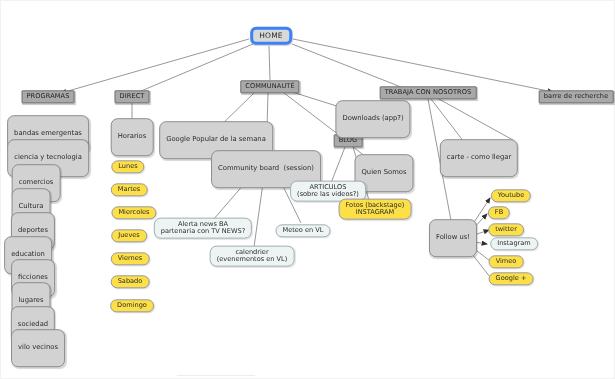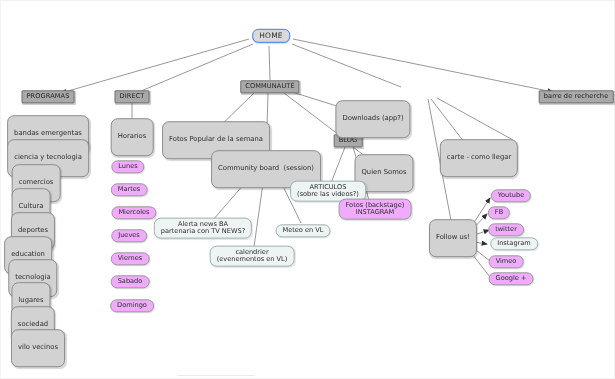--- a/index.html
+++ b/index.html
@@ -22,41 +22,41 @@
     box-sizing:border-box;
     display:flex;align-items:center;justify-content:center;
     text-align:center;
     line-height:1.12;
     white-space:pre;
     color:#2b2b2b;
     border:1px solid #8f8f8f;
     transform:translate(-50%,-50%);
   }
   .n-root{
-    background:#d9d9d9;border:1px solid #3b82f6;border-radius:6px;
+    background:#d9d9d9;border:3px solid #3b82f6;border-radius:6px;
     font-size:7.5px;letter-spacing:.2px;padding:2px 6px;
     box-shadow:0 1px 1px rgba(0,0,0,.18);
   }
   .n-head{
     background:#a9a9a9;border:1px solid #6f6f6f;border-radius:1px;
     font-size:6.6px;letter-spacing:.1px;padding:2px 4px;color:#1d1d1d;
     box-shadow:1px 1px 1px rgba(0,0,0,.22);
   }
   .n-grey{
     background:#d2d2d2;border:1px solid #8d8d8d;border-radius:7px;
     font-size:6.8px;padding:14px 6px;
     box-shadow:1px 1px 1px rgba(0,0,0,.16);
   }
   .n-pale{
     background:#eef4f4;border:1px solid #9fb2b2;border-radius:7px;
     font-size:6.6px;padding:2px 6px;
     box-shadow:1px 1px 1px rgba(0,0,0,.10);
   }
   .n-white{
-    background:#f0abfc;border:1px solid #9a9a9a;border-radius:7px;
+    background:#fde047;border:1px solid #9a9a9a;border-radius:7px;
     font-size:6.6px;padding:2px 6px;
     box-shadow:1px 1px 1px rgba(0,0,0,.12);
   }
   .footline{
     position:absolute;left:176px;top:374px;width:78px;height:1px;
     background:#ededed;
   }
 </style>
 </head>
 <body>
@@ -103,44 +103,45 @@
       <path d="M466,242 L489,260"></path>
       <path d="M464,244 L489,276"></path>
     </g>
   </svg>
 
   <div class="node n-root" style="left:270px;top:35px;">HOME</div>
 
   <div class="node n-head" style="left:47px;top:96px;">PROGRAMAS</div>
   <div class="node n-head" style="left:131px;top:96px;">DIRECT</div>
   <div class="node n-head" style="left:269px;top:86px;">COMMUNAUTÉ</div>
+  <div class="node n-head" style="left:427px;top:92px;">TRABAJA CON NOSOTROS</div>
   <div class="node n-head" style="left:575px;top:96px;">barre de recherche</div>
   <div class="node n-head" style="left:347px;top:140px;">BLOG</div>
 
   <div class="node n-grey" style="left:47px;top:133px;">bandas emergentas</div>
   <div class="node n-grey" style="left:47px;top:157px;">ciencia y tecnologia</div>
   <div class="node n-grey" style="left:35px;top:182px;">comercios</div>
   <div class="node n-grey" style="left:30px;top:206px;">Cultura</div>
   <div class="node n-grey" style="left:32px;top:230px;">deportes</div>
   <div class="node n-grey" style="left:27px;top:254px;">education</div>
-  <div class="node n-grey" style="left:32px;top:277px;">tecnologia</div>
+  <div class="node n-grey" style="left:32px;top:277px;">ficciones</div>
   <div class="node n-grey" style="left:30px;top:300px;">lugares</div>
   <div class="node n-grey" style="left:32px;top:324px;">sociedad</div>
   <div class="node n-grey" style="left:37px;top:347px;">vilo vecinos</div>
 
   <div class="node n-grey" style="left:131px;top:136px;">Horarios</div>
   <div class="node n-white" style="left:127px;top:166px;">Lunes</div>
   <div class="node n-white" style="left:128px;top:189px;">Martes</div>
   <div class="node n-white" style="left:133px;top:212px;">Miercoles</div>
   <div class="node n-white" style="left:128px;top:235px;">Jueves</div>
   <div class="node n-white" style="left:129px;top:258px;">Viernes</div>
   <div class="node n-white" style="left:129px;top:281px;">Sabado</div>
   <div class="node n-white" style="left:131px;top:305px;">Domingo</div>
 
-  <div class="node n-grey" style="left:215px;top:139px;">Fotos Popular de la semana</div>
+  <div class="node n-grey" style="left:215px;top:139px;">Google Popular de la semana</div>
   <div class="node n-grey" style="left:265px;top:168px;">Community board  (session)</div>
   <div class="node n-grey" style="left:372px;top:118px;">Downloads (app?)</div>
 
   <div class="node n-grey" style="left:383px;top:172px;">Quien Somos</div>
   <div class="node n-pale" style="left:327px;top:190px;">ARTICULOS
 (sobre las videos?)</div>
   <div class="node n-white" style="left:374px;top:208px;">Fotos (backstage)
 INSTAGRAM</div>
 
   <div class="node n-pale" style="left:202px;top:227px;">Alerta news BA

